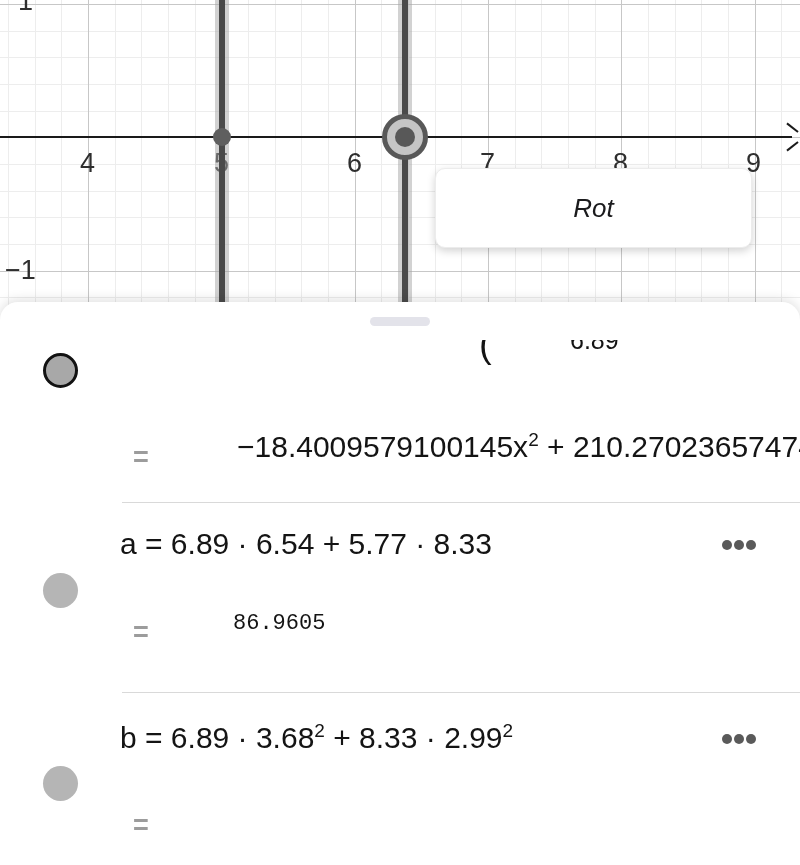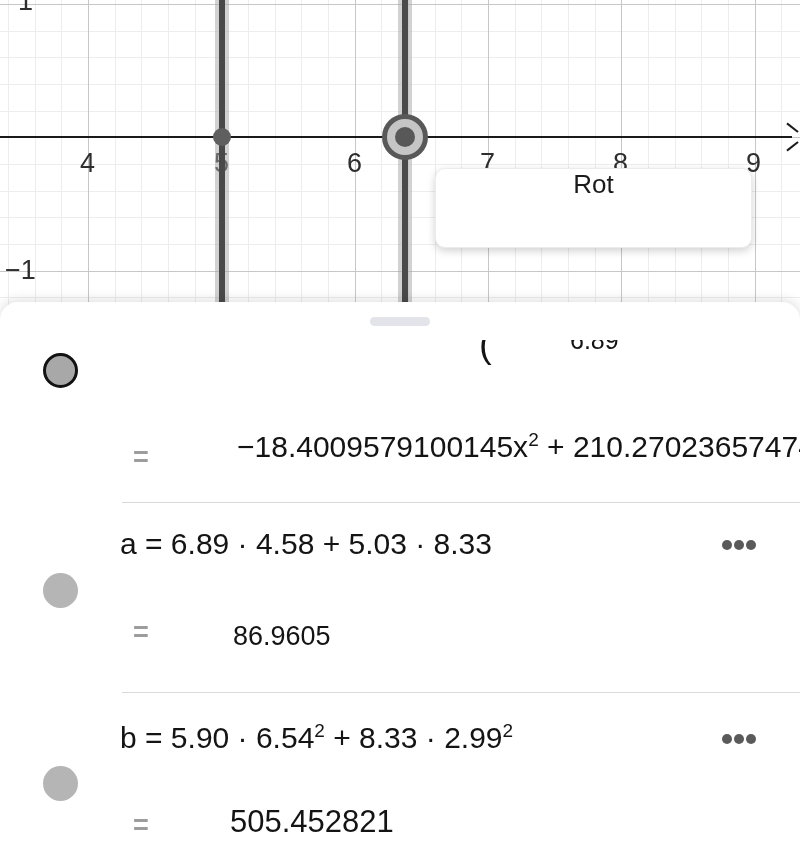--- a/index.html
+++ b/index.html
@@ -20,21 +20,21 @@
   .tick{position:absolute;font-size:27px;color:#2e2e2e;z-index:1;}
   .vline-halo{position:absolute;top:0;height:302px;width:14px;background:rgba(165,165,165,0.5);z-index:2;}
   .vline-core{position:absolute;top:0;height:302px;width:6px;background:#4a4a4a;z-index:2;}
   .pt{position:absolute;border-radius:50%;z-index:4;}
   .pt-plain{left:213px;top:128px;width:18px;height:18px;background:#5f5f5f;}
   .pt-sel-outer{left:382px;top:114px;width:36px;height:36px;border:5px solid #585858;
     background:#c5c5c5;}
   .pt-sel-inner{position:absolute;left:8px;top:8px;width:20px;height:20px;border-radius:50%;background:#585858;}
   .tooltip{position:absolute;left:435px;top:168px;width:315px;height:78px;background:#fff;
     border:1px solid #ececec;border-radius:10px;box-shadow:0 3px 8px rgba(0,0,0,0.18);
-    display:flex;flex-direction:column;align-items:center;justify-content:flex-start;z-index:5;color:#1b1b1d;}
+    display:flex;flex-direction:column;align-items:center;justify-content:center;z-index:5;color:#1b1b1d;font-style:italic;}
   .tooltip .tt-title{font-size:26px;line-height:30px;}
   .tooltip .tt-coords{font-size:29px;line-height:34px;}
 
   
   .sheet{position:absolute;left:0;top:302px;width:800px;height:563px;background:#fff;
     border-radius:18px 18px 0 0;box-shadow:0 -2px 12px rgba(0,0,0,0.13);overflow:hidden;z-index:6;}
   .handle{position:absolute;left:370px;top:15px;width:60px;height:9px;border-radius:4.5px;background:#e3e3ea;}
   .vis-circle{position:absolute;left:43px;width:35px;height:35px;border-radius:50%;box-sizing:border-box;}
   .vis-outlined{top:51px;background:#a8a8a8;border:3px solid #121212;}
   .vis-a{top:271px;background:#b5b5b5;}
@@ -97,38 +97,37 @@
       <span class="frag-paren">(</span>
       <span class="frag-val">6.89</span>
     </div>
     <span class="eq-gray" style="top:140px;">=</span>
     <div class="math" style="left:237px;top:128px;">
       <span>−18.4009579100145x</span><span class="sup">2</span><span> + 210.270236574746</span>
     </div>
 
     <div class="divider" style="top:200px;"></div>
 
-    <div class="math" style="left:120px;top:225px;">a = 6.89 · 4.58 + 5.03 · 8.33</div>
+    <div class="math" style="left:120px;top:225px;">a = 6.89 · 6.54 + 5.77 · 8.33</div>
     <button class="more-btn" style="top:232px;">
       <span class="dot"></span>
       <span class="dot"></span>
       <span class="dot"></span>
     </button>
     <div class="vis-circle vis-a"></div>
     <span class="eq-gray" style="top:315px;">=</span>
-    <div class="math" style="left:233px;top:319px;font-size:27px;">86.9605</div>
+    <div class="math" style="left:233px;top:309px;font-size:22px;font-family:Liberation Mono, monospace;">86.9605</div>
 
     <div class="divider" style="top:390px;"></div>
 
     <div class="math" style="left:120px;top:419px;">
-      <span>b = 5.90 · 6.54</span><span class="sup">2</span><span> + 8.33 · 2.99</span><span class="sup">2</span>
+      <span>b = 6.89 · 3.68</span><span class="sup">2</span><span> + 8.33 · 2.99</span><span class="sup">2</span>
     </div>
     <button class="more-btn" style="top:426px;">
       <span class="dot"></span>
       <span class="dot"></span>
       <span class="dot"></span>
     </button>
     <div class="vis-circle vis-b"></div>
     <span class="eq-gray" style="top:508px;">=</span>
-    <div class="math" style="left:230px;top:502px;font-size:31px;">505.452821</div>
 
   </div>
 </div>
 
 </body></html>

